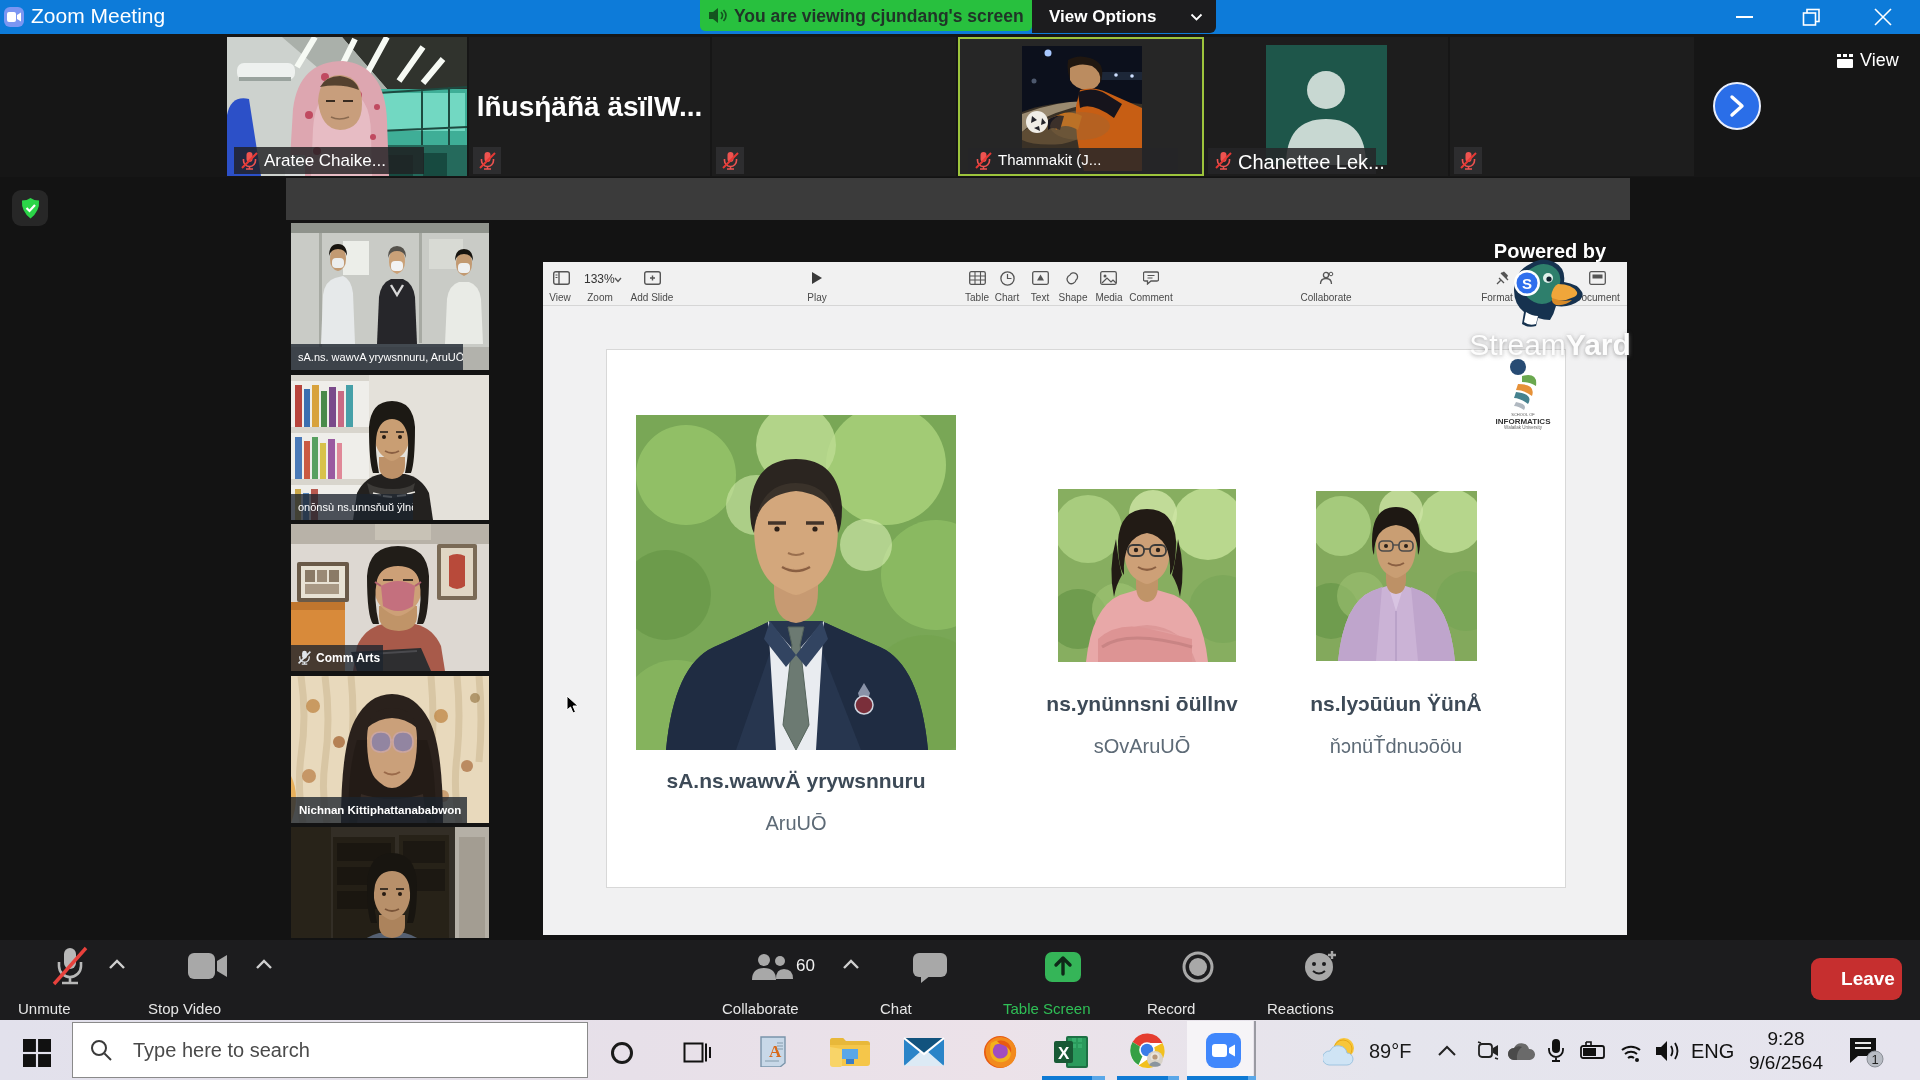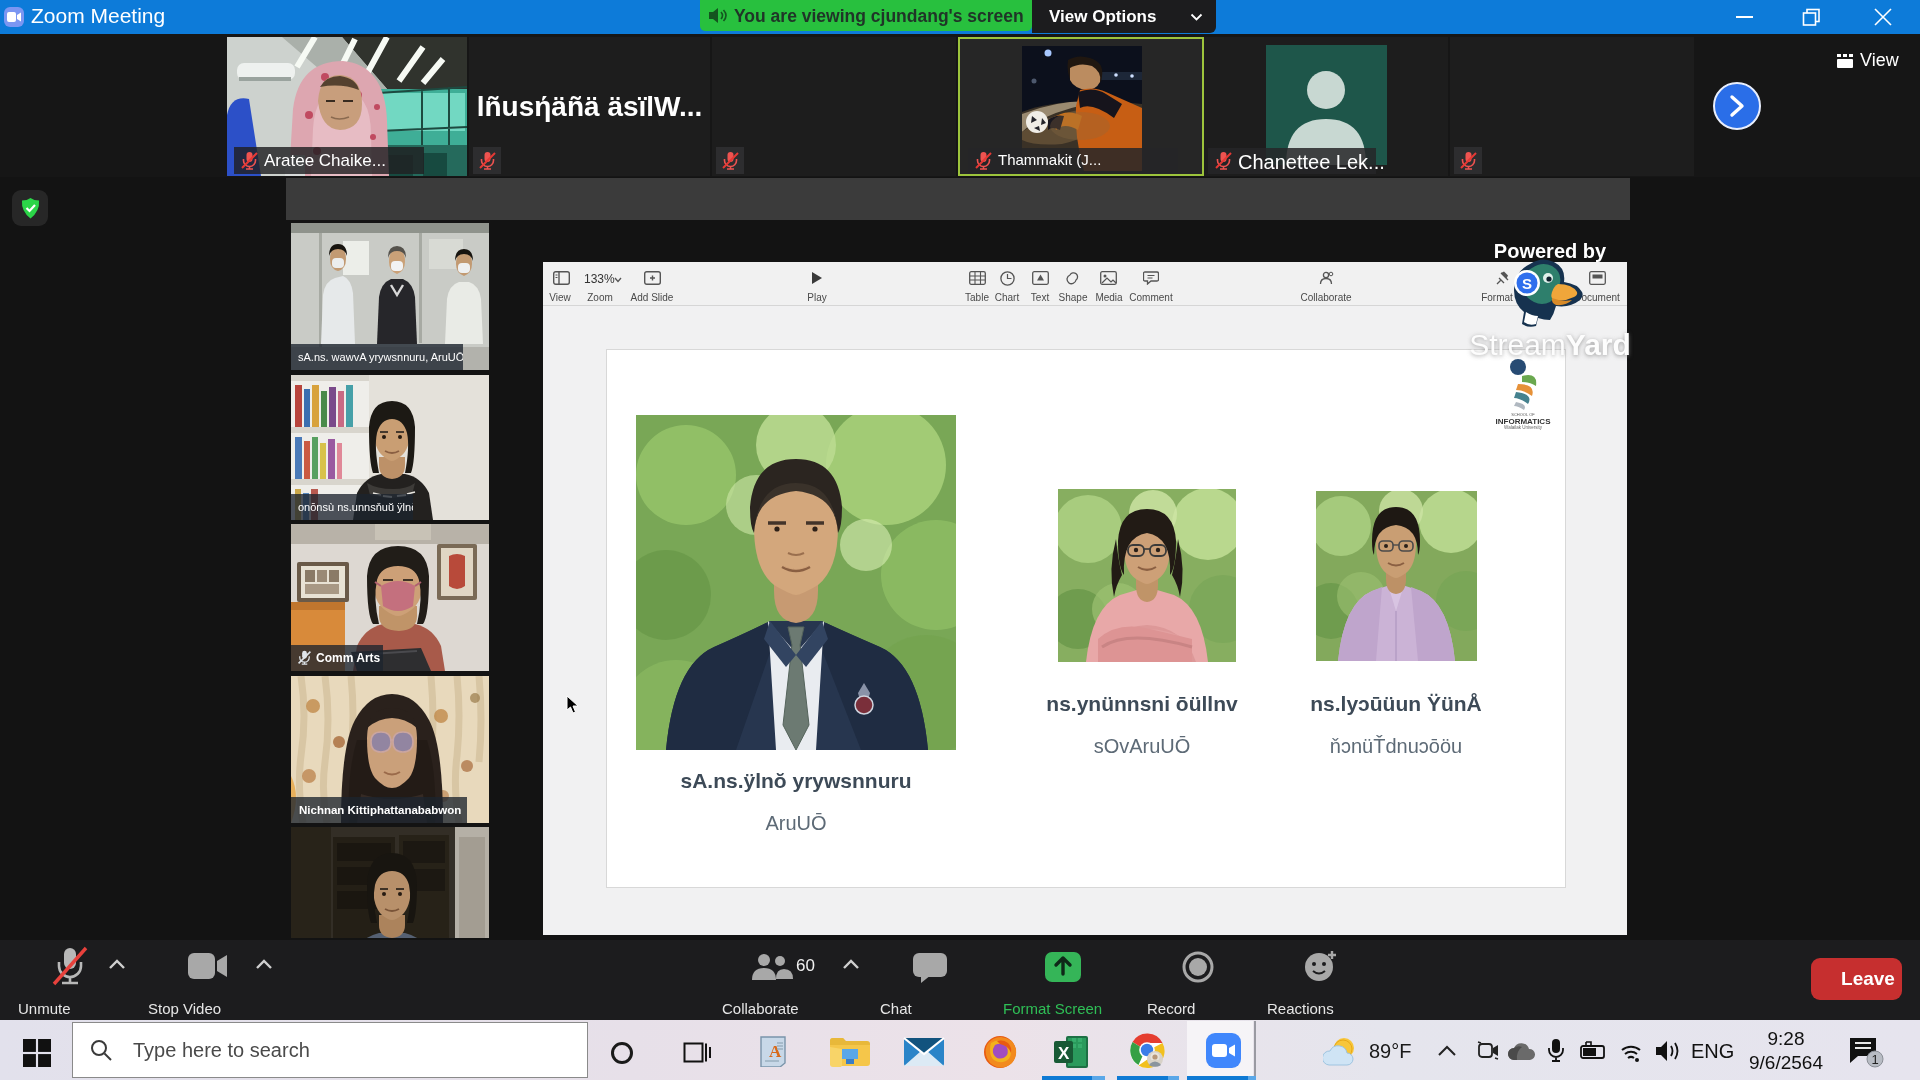--- a/index.html
+++ b/index.html
@@ -346,21 +346,21 @@
   <path d="M56 50 Q56 16 80 16 Q104 16 104 50 Q104 60 102 64 Q102 36 80 34 Q58 36 58 64 Q56 60 56 50 Z" fill="#1e1813"></path>
   <rect x="63" y="50" width="14" height="10" rx="4" fill="none" stroke="#4a4a4a" stroke-width="1.6"></rect>
   <rect x="83" y="50" width="14" height="10" rx="4" fill="none" stroke="#4a4a4a" stroke-width="1.6"></rect>
   <path d="M77 54 L83 54" stroke="#4a4a4a" stroke-width="1.4"></path>
   <circle cx="70" cy="55" r="2" fill="#2a2019"></circle>
         <circle cx="90" cy="55" r="2" fill="#2a2019"></circle>
   <path d="M72 72 Q80 77 88 72" stroke="#8a5f42" stroke-width="2" fill="none"></path>
 </svg>
 </div>
 
-<div class="abs" style="left:636px;top:769px;width:320px;text-align:center;font-size:21px;font-weight:bold;color:#3d4a57;white-space:nowrap;">sA.ns.ÿlnŏ yrywsnnuru</div>
+<div class="abs" style="left:636px;top:769px;width:320px;text-align:center;font-size:21px;font-weight:bold;color:#3d4a57;white-space:nowrap;">sA.ns.wawvÄ yrywsnnuru</div>
 <div class="abs" style="left:636px;top:812px;width:320px;text-align:center;font-size:20px;color:#5d6a76;">AruUŌ</div>
 <div class="abs" style="left:1032px;top:692px;width:220px;text-align:center;font-size:21px;font-weight:bold;color:#3d4a57;white-space:nowrap;">ns.ynünnsni ōüllnv</div>
 <div class="abs" style="left:1032px;top:735px;width:220px;text-align:center;font-size:20px;color:#5d6a76;">sΟvAruUŌ</div>
 <div class="abs" style="left:1286px;top:692px;width:220px;text-align:center;font-size:21px;font-weight:bold;color:#3d4a57;white-space:nowrap;">ns.lyɔūüun ŸünÅ</div>
 <div class="abs" style="left:1286px;top:735px;width:220px;text-align:center;font-size:20px;color:#5d6a76;white-space:nowrap;">ňɔnüŤdnuɔōöu</div>
 
 <svg class="abs" style="left:1492px;top:358px" width="62" height="72" viewBox="0 0 62 72">
   <circle cx="26" cy="9" r="8" fill="#274b73"></circle>
   <path d="M30 18 Q46 14 44 28 Q38 24 30 24 Z" fill="#6aa84f"></path>
   <path d="M26 26 Q44 26 40 38 Q32 32 24 32 Z" fill="#e69138"></path>
@@ -583,21 +583,21 @@
 <svg class="abs" style="left:913px;top:953px" width="34" height="30" viewBox="0 0 34 30">
   <rect x="0" y="0" width="34" height="24" rx="6" fill="#a8a8a8"></rect>
   <path d="M8 22 L8 30 L18 22 Z" fill="#a8a8a8"></path>
 </svg>
 <div class="zlab" style="left:880px;width:100px;">Chat</div>
 
 <svg class="abs" style="left:1045px;top:952px" width="36" height="30" viewBox="0 0 36 30">
   <rect x="0" y="0" width="36" height="30" rx="7" fill="#35b558"></rect>
   <path d="M18 6 L18 22 M18 6 L11 13 M18 6 L25 13" stroke="#0f2818" stroke-width="3.4" fill="none" stroke-linecap="round"></path>
 </svg>
-<div class="zlab" style="left:1003px;width:120px;color:#2fbf56;">Format Screen</div>
+<div class="zlab" style="left:1003px;width:120px;color:#2fbf56;">Table Screen</div>
 
 <svg class="abs" style="left:1182px;top:951px" width="32" height="32" viewBox="0 0 32 32">
   <circle cx="16" cy="16" r="14" fill="none" stroke="#a8a8a8" stroke-width="3"></circle>
   <circle cx="16" cy="16" r="9" fill="#a8a8a8"></circle>
 </svg>
 <div class="zlab" style="left:1147px;width:100px;">Record</div>
 
 <svg class="abs" style="left:1303px;top:949px" width="36" height="34" viewBox="0 0 36 34">
   <circle cx="16" cy="18" r="14" fill="#a8a8a8"></circle>
   <circle cx="11" cy="15" r="2" fill="#1c1c1e"></circle>

